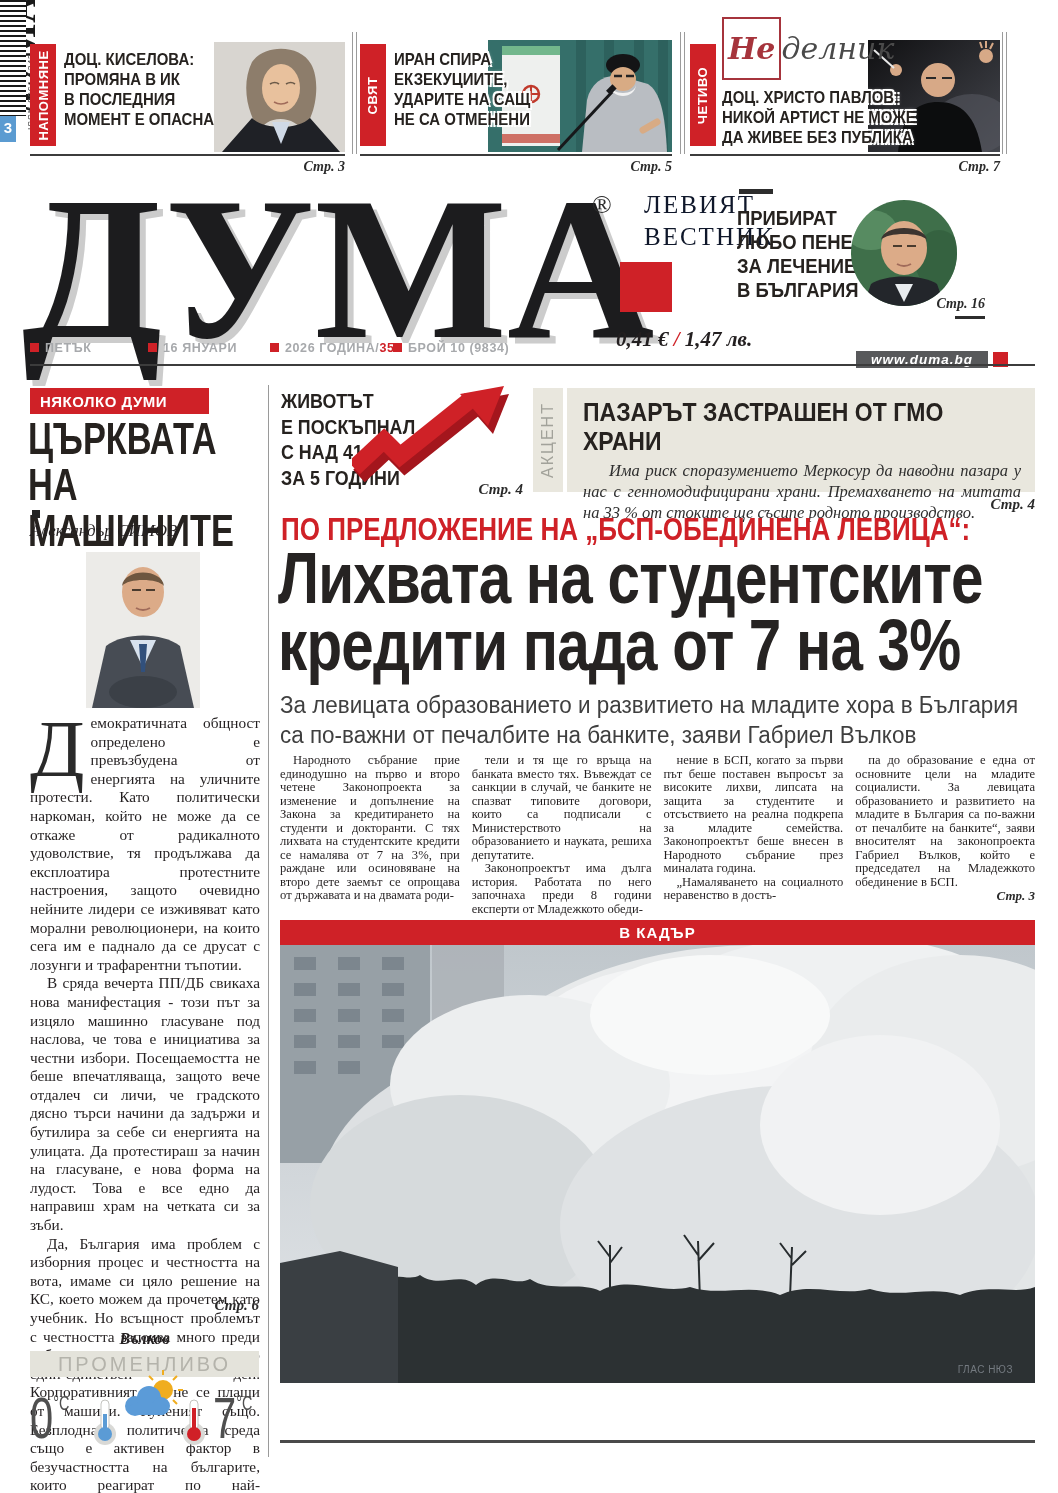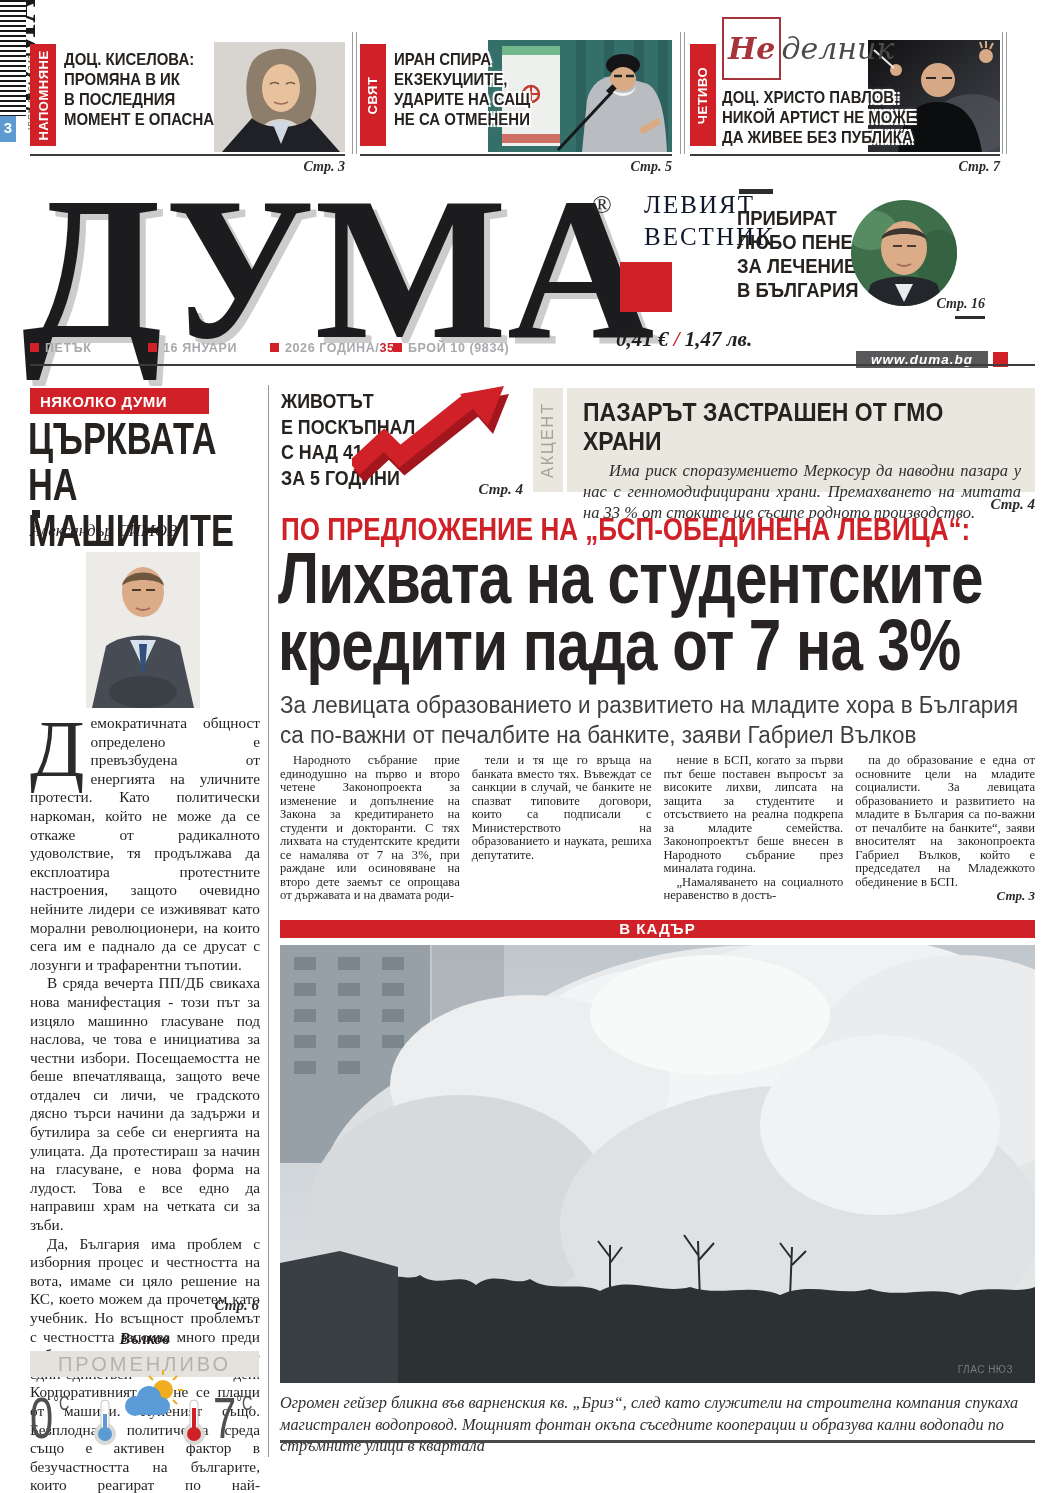--- a/index.html
+++ b/index.html
@@ -297,32 +297,33 @@
   </div>
   <div class="abs sans" style="left:280px;top:690px;width:800px;font-size:23.5px;line-height:30px;color:#3f3f3f;
        transform:scaleX(.955);transform-origin:0 0">За левицата образованието и развитието на младите хора в България са по-важни от печалбите на банките, заяви Габриел Вълков</div>
 
   <div class="abs" style="left:280px;top:754px;width:755px;height:168px;display:flex;gap:12px">
     <div class="jt colp" style="flex:1;font-size:12.6px;line-height:13.5px">
       <p class="first">Народното събрание прие единодушно на първо и второ четене Законопроекта за изменение и допълнение на Закона за кредитирането на студенти и докторанти. С тях лихвата на студентските кредити се намалява от 7 на 3%, при раждане или осиновяване на второ дете заемът се опрощава от държавата и на двамата роди-</p>
     </div>
     <div class="jt colp" style="flex:1;font-size:12.6px;line-height:13.5px">
       <p>тели и тя ще го връща на банката вместо тях. Въвеждат се санкции в случай, че банките не спазват типовите договори, които са подписали с Министерството на образованието и науката, решиха депутатите.</p>
+      <p>Законопроектът има дълга история. Работата по него започнаха преди 8 години експерти от Младежкото обеди-</p>
     </div>
     <div class="jt colp" style="flex:1;font-size:12.6px;line-height:13.5px">
       <p>нение в БСП, когато за първи път беше поставен въпросът за високите лихви, липсата на защита за студентите и отсъствието на реална подкрепа за младите семейства. Законопроектът беше внесен в Народното събрание през миналата година.</p>
       <p>„Намаляването на социалното неравенство в достъ-</p>
     </div>
     <div class="jt colp" style="flex:1;font-size:12.6px;line-height:13.5px">
       <p>па до образование е една от основните цели на младите социалисти. За левицата образованието и развитието на младите в България са по-важни от печалбите на банките“, заяви вносителят на законопроекта Габриел Вълков, който е председател на Младежкото обединение в БСП.</p>
       <div class="pageref" style="font-size:13px">Стр. 3</div>
     </div>
   </div>
 
-  <div class="abs" style="left:280px;top:920px;width:755px;height:18px;background:#cf2127;display:flex;align-items:flex-start;justify-content:center">
+  <div class="abs" style="left:280px;top:920px;width:755px;height:25px;background:#cf2127;display:flex;align-items:center;justify-content:center">
     <span class="sans" style="color:#fff;font-weight:700;font-size:15px;letter-spacing:1px">В КАДЪР</span>
   </div>
   <div class="abs" style="left:280px;top:945px;width:755px;height:438px">
     <svg width="755" height="438" viewBox="0 0 755 438">
       <defs>
         <linearGradient id="sky" x1="0" y1="0" x2="0" y2="1">
           <stop offset="0" stop-color="#c0c7cc"></stop>
             <stop offset="1" stop-color="#e2e5e8"></stop>
         </linearGradient>
       </defs>
@@ -359,16 +360,15 @@
       <g stroke="#272c2e" stroke-width="2" fill="none">
         <path d="M330,352 L330,300 M330,312 L318,296 M330,318 L342,302"></path>
         <path d="M420,356 L418,296 M418,310 L404,290 M418,316 L434,298"></path>
         <path d="M510,352 L512,302 M512,314 L500,298 M512,320 L526,306"></path>
       </g>
       <path d="M0,438 L0,355 C20,340 35,350 48,338 C60,352 78,330 92,344 C108,322 128,338 140,330 C158,344 180,326 196,340 C215,325 235,342 250,334 C270,348 300,336 320,346 C350,330 380,350 410,342 C440,352 470,338 500,350 C530,336 560,352 590,344 C620,354 650,340 680,350 C710,338 735,350 755,342 L755,438 Z" fill="#2c3133"></path>
       <path d="M0,438 L0,318 L60,306 L118,322 L118,438 Z" fill="#3a3f43"></path>
     </svg>
     <div class="sans" style="position:absolute;right:22px;bottom:8px;font-size:10px;letter-spacing:.5px;color:#747a80">ГЛАС НЮЗ</div>
   </div>
-  <div class="abs" style="left:280px;top:1392px;width:755px;font-style:italic;font-size:16.3px;line-height:21.5px;color:#2f2f2f">Огромен гейзер бликна във варненския кв. „Бриз“, след като служители на строителна компания спукаха магистрален водопровод. Мощният фонтан окъпа съседните кооперации и образува кални водопади по стръмните улици в квартала</div>
   <div class="abs" style="left:280px;top:1440px;width:755px;height:3px;background:#4a4a4a"></div>
 
 </div>
 
 </body></html>

